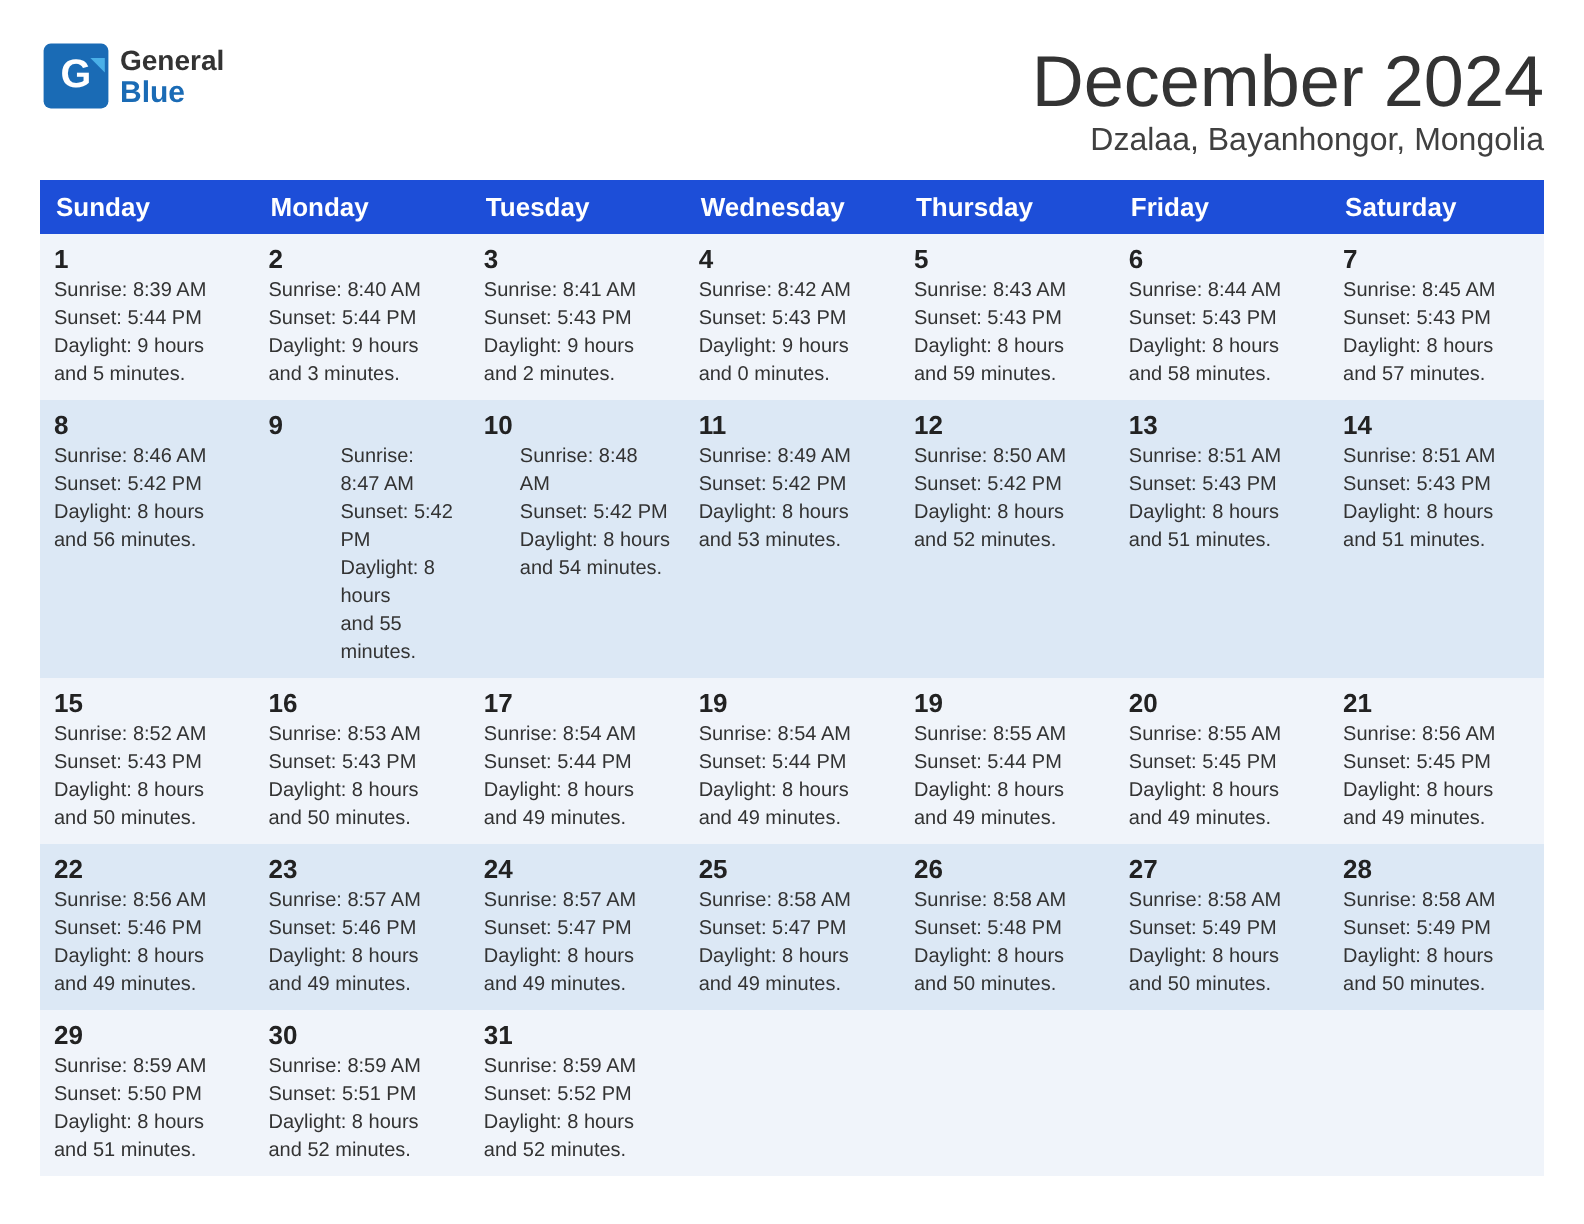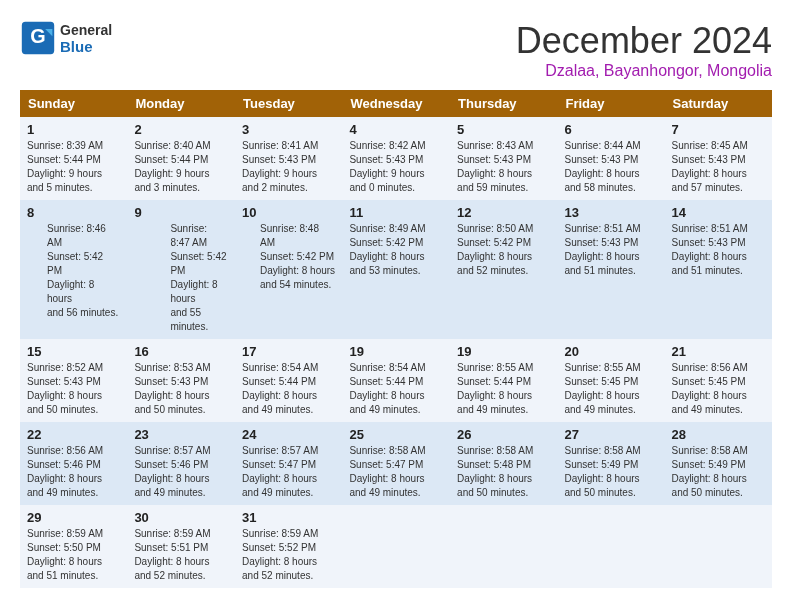--- a/index.html
+++ b/index.html
@@ -28,29 +28,29 @@
     .title-area {
       text-align: right;
     }
     .month-title {
       font-size: 36px;
       font-weight: normal;
       color: #333;
     }
     .location-title {
       font-size: 16px;
-      color: #a21caf;
+      color: #404040;
     }
     .calendar {
       width: 100%;
       border-collapse: collapse;
       font-size: 10.5px;
     }
     .calendar thead th {
-      background-color: #a16207;
+      background-color: #1d4ed8;
       color: #fff;
       text-align: left;
       padding: 6px 8px;
       font-size: 13px;
       font-weight: bold;
     }
     .calendar tbody tr {
       vertical-align: top;
     }
     .calendar tbody tr:nth-child(odd) {
@@ -159,21 +159,21 @@
           <span class="day-num">7</span>
           <div class="day-info" style="white-space: pre-line;">Sunrise: 8:45 AM
 Sunset: 5:43 PM
 Daylight: 8 hours
 and 57 minutes.</div>
         </td>
       </tr>
       <tr>
         <td>
           <span class="day-num">8</span>
-          <div class="day-info" style="white-space: pre-line; margin-left: 20px;">Sunrise: 8:46 AM
+          <div class="day-info" style="white-space: pre-line;">Sunrise: 8:46 AM
 Sunset: 5:42 PM
 Daylight: 8 hours
 and 56 minutes.</div>
         </td>
         <td>
           <span class="day-num">9</span>
           <div class="day-info" style="white-space: pre-line; margin-left: 36px;">Sunrise: 8:47 AM
 Sunset: 5:42 PM
 Daylight: 8 hours
 and 55 minutes.</div>

